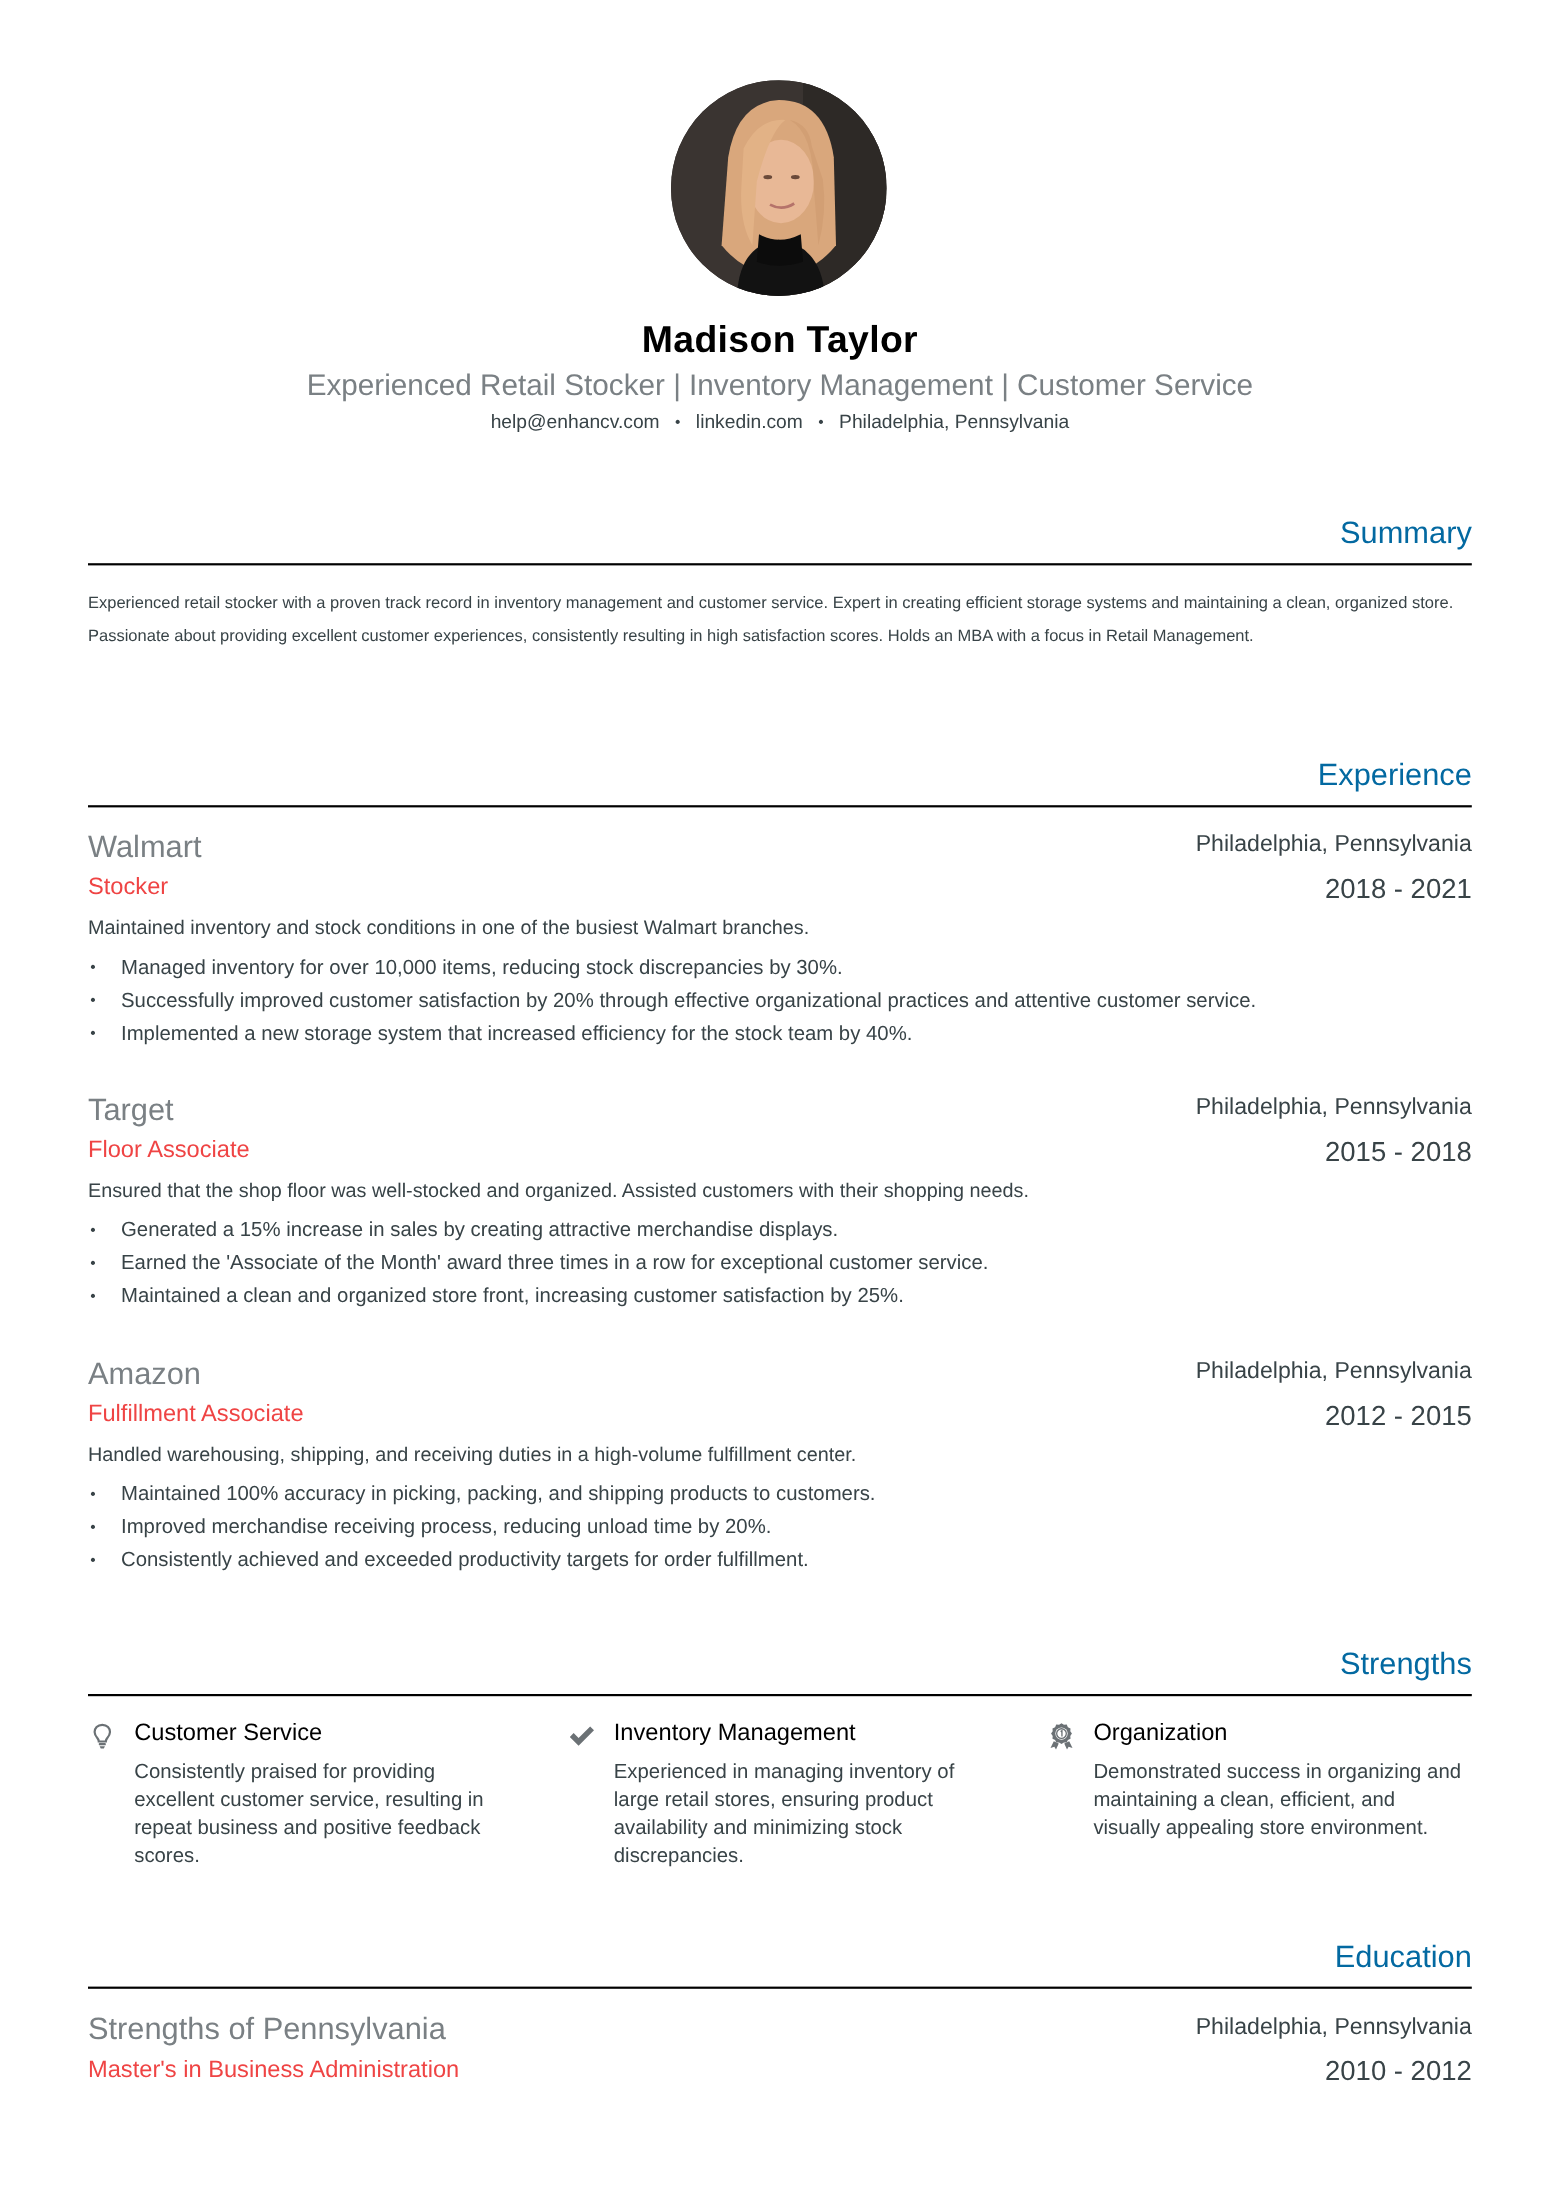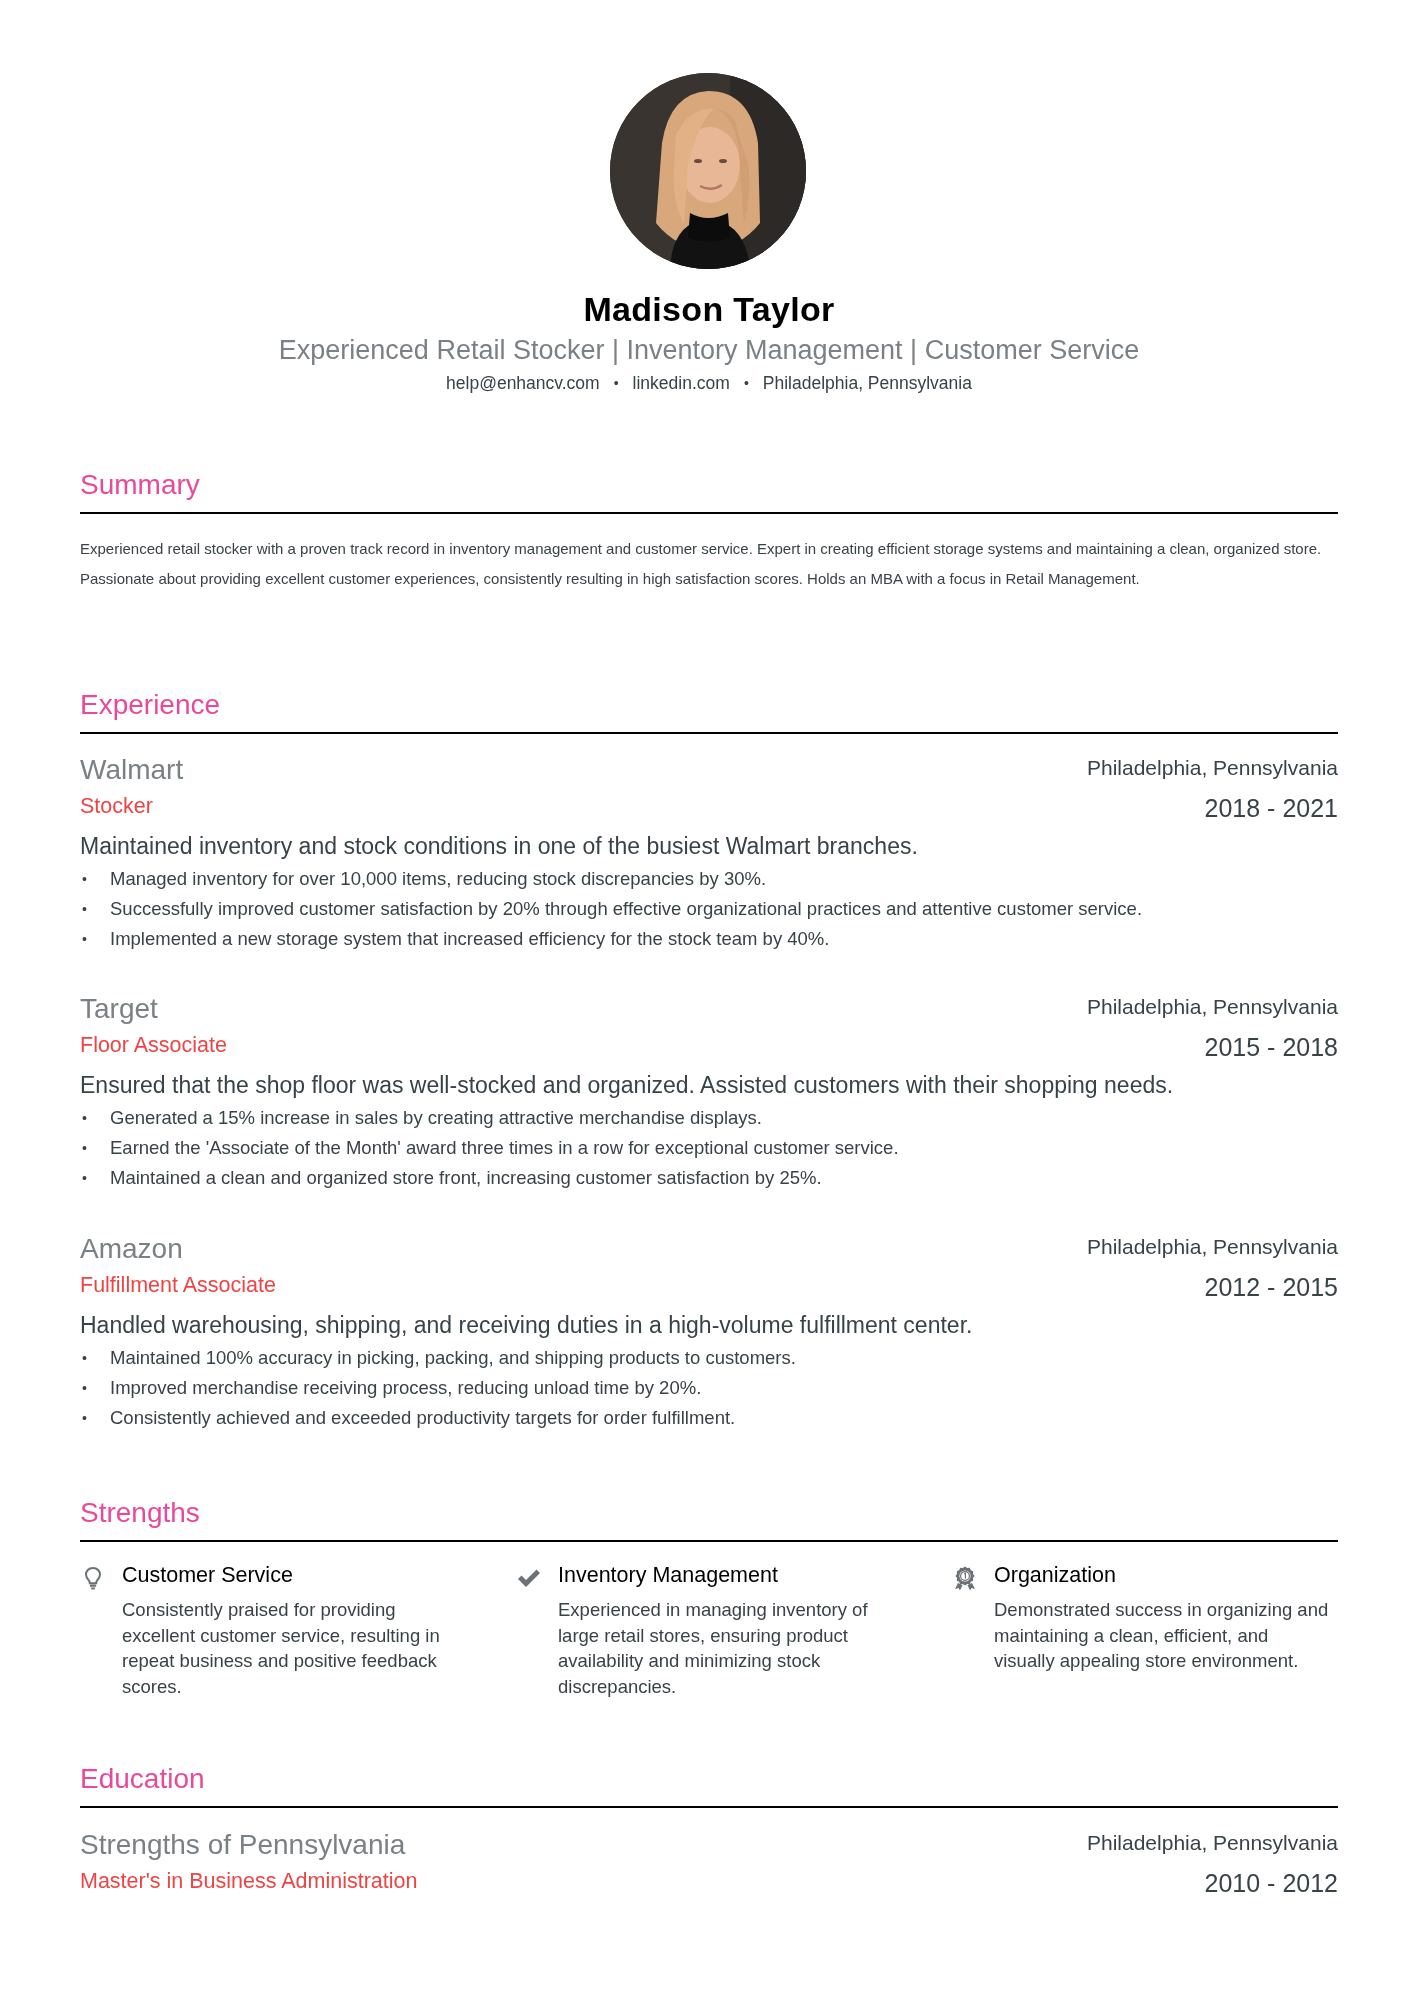--- a/index.html
+++ b/index.html
@@ -8,32 +8,32 @@
 
     
     .avatar { position: absolute; left: 530px; top: 73px; width: 196px; height: 196px; border-radius: 50%; overflow: hidden; background: #2e2a27; }
     .avatar svg { display: block; width: 100%; height: 100%; }
     .name { position: absolute; left: 0; width: 1258px; top: 290px; text-align: center; font-size: 34px; font-weight: bold; color: #000; letter-spacing: 0.3px; }
     .title { position: absolute; left: 0; width: 1258px; top: 335px; text-align: center; font-size: 27px; color: #7a8084; }
     .contacts { position: absolute; left: 0; width: 1258px; top: 373px; text-align: center; font-size: 17.5px; color: #384347; }
     .contacts .sep { display: inline-block; margin: 0 14px; font-size: 14px; vertical-align: 1px; }
 
     
-    .section-title { position: absolute; left: 0; width: 1258px; text-align: left; font-size: 28px; color: #ec4899; }
+    .section-title { position: absolute; left: 0; width: 1258px; text-align: right; font-size: 28px; color: #0369a1; }
     .rule { position: absolute; left: 0; width: 1258px; height: 2px; background: #000; }
 
     .summary-text { position: absolute; left: 0; top: 534px; width: 1258px; font-size: 15px; line-height: 30px; color: #384347; }
 
     
     .entry { position: absolute; left: 0; width: 1258px; }
     .entry .company { position: absolute; left: 0; top: 0; font-size: 28px; color: #7a8084; }
     .entry .location { position: absolute; right: 0; top: 2px; font-size: 21px; color: #384347; }
     .entry .role { position: absolute; left: 0; top: 40px; font-size: 21.5px; color: #ef4444; }
     .entry .dates { position: absolute; right: 0; top: 40px; font-size: 25px; color: #384347; }
-    .entry .desc { position: absolute; left: 0; top: 79px; font-size: 23px; color: #384347; white-space: nowrap; text-align: center; }
+    .entry .desc { position: absolute; left: 0; top: 79px; font-size: 18px; color: #384347; white-space: nowrap; text-align: center; }
     .entry ul { position: absolute; left: 0; top: 110px; margin: 0; padding: 0; list-style: none; }
     .entry li { position: relative; padding-left: 30px; font-size: 18.5px; line-height: 30px; height: 30px; color: #384347; white-space: nowrap; }
     .entry li::before { content: "\2022"; position: absolute; left: 2px; top: 0; font-size: 14px; color: #384347; }
 
     
     .strength { position: absolute; top: 1563px; width: 340px; }
     .strength .icon { position: absolute; left: 0; top: 2px; width: 26px; height: 26px; }
     .strength .s-title { position: absolute; left: 42px; top: 0; font-size: 21.5px; color: #000; white-space: nowrap; }
     .strength .s-desc { position: absolute; left: 42px; top: 34px; width: 340px; font-size: 18.5px; line-height: 25.5px; color: #384347; }
   </style>

